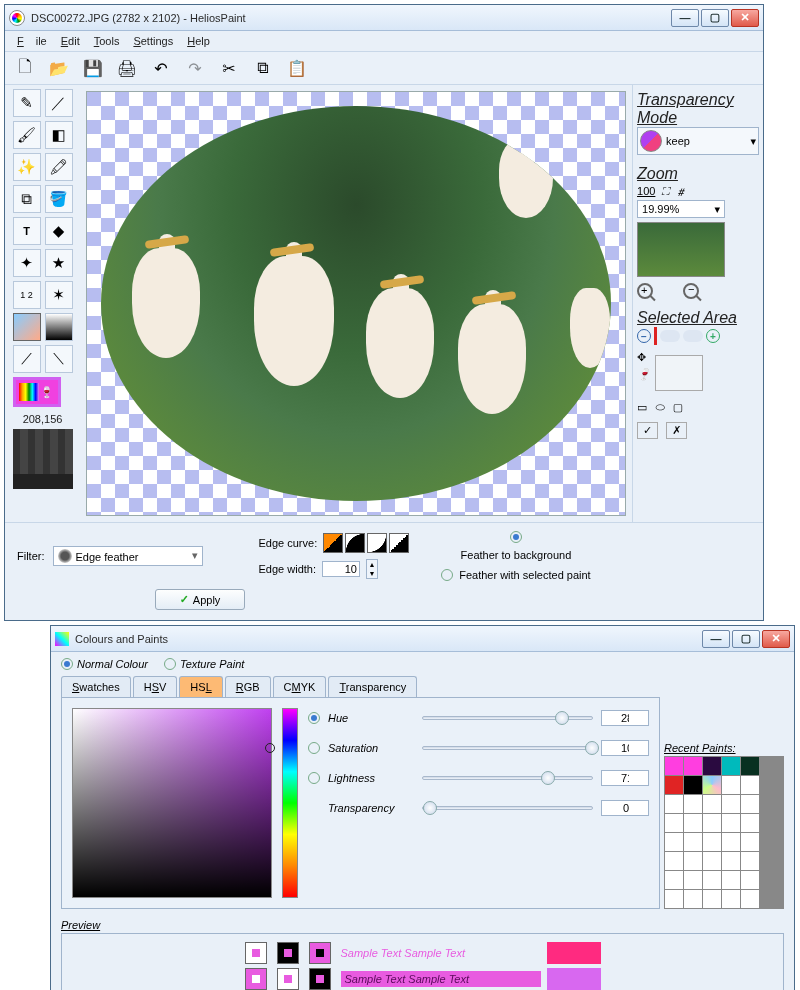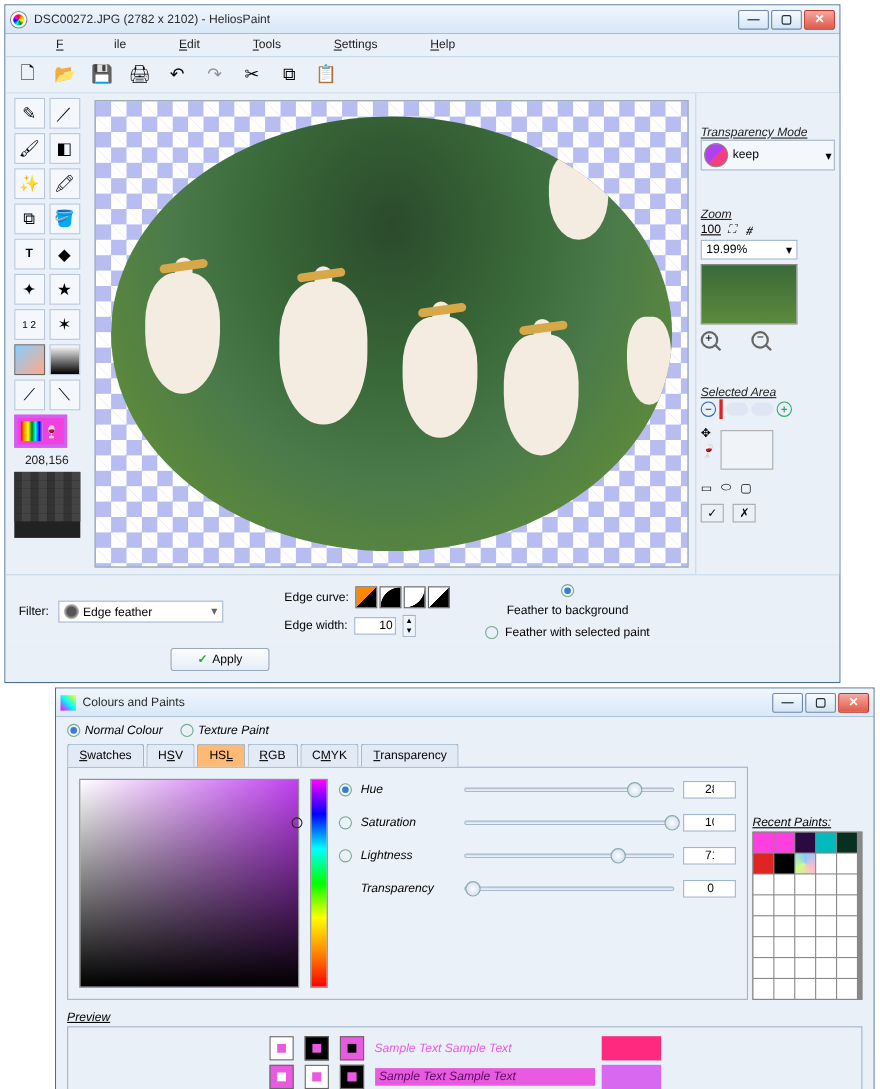--- a/index.html
+++ b/index.html
@@ -8,21 +8,21 @@
 .window { border: 1px solid #4a6b8a; background: linear-gradient(#e9f0f8,#d0dff0); }
 .titlebar { display:flex; align-items:center; height:26px; padding:0 4px; background: linear-gradient(#f0f6fd,#d9e7f7); border-bottom:1px solid #a6bdd8; }
 .titlebar .app-icon { width:16px; height:16px; margin-right:6px; background:#fff; border-radius:50%; border:1px solid #888; position:relative; }
 .titlebar .app-icon::after { content:""; position:absolute; inset:2px; border-radius:50%; background: conic-gradient(red,orange,yellow,green,cyan,blue,magenta,red); }
 .title-text { flex:1; color:#2b2b2b; }
 .winbtns { display:flex; gap:2px; }
 .winbtn { width:28px; height:18px; border:1px solid #6e88a9; border-radius:2px; background:linear-gradient(#f6fbff,#d4e4f6); display:flex; align-items:center; justify-content:center; color:#233; font-weight:bold; }
 .winbtn.close { background:linear-gradient(#f7a8a0,#e05a4a); color:#fff; border-color:#b83424; }
 
 .menubar { display:flex; gap:2px; padding:2px 6px; background:#e9f0f8; color:#222; }
-.menubar span { padding:2px 6px;margin-left:34px; }
+.menubar span { padding:2px 6px; }
 
 .toolbar-main { display:flex; gap:10px; padding:4px 8px; background:#eaf1f9; border-top:1px solid #c8d7e8; border-bottom:1px solid #c8d7e8; }
 .tb-btn { width:24px; height:24px; display:flex; align-items:center; justify-content:center; font-size:16px; }
 
 .workarea { display:flex; background:#e9f0f8; }
 .left-tools { width:80px; padding:4px; display:flex; flex-direction:column; align-items:center; }
 .tool-grid { display:grid; grid-template-columns:28px 28px; gap:4px; }
 .tool { width:28px; height:28px; border:1px solid #b8c8db; background:#f4f8fc; display:flex; align-items:center; justify-content:center; font-size:15px; }
 .tool.big { grid-column:1/-1; width:48px; height:30px; background:linear-gradient(90deg,#f0f,#0ff,#ff0); }
 .coords { margin-top:6px; font-size:11px; color:#222; }
@@ -32,21 +32,21 @@
 
 .canvas-wrap { flex:1; padding:6px; display:flex; flex-direction:column; }
 .canvas { width:540px; height:425px; background-color:#b7bdf0; background-image: linear-gradient(45deg,#fff 25%,transparent 25%,transparent 75%,#fff 75%),linear-gradient(45deg,#fff 25%,transparent 25%,transparent 75%,#fff 75%); background-size:28px 28px; background-position:0 0,14px 14px; border:1px solid #9aa; position:relative; }
 .ellipse { position:absolute; inset:14px; border-radius:50%; overflow:hidden; background: radial-gradient(ellipse at 50% 25%, #2b4a2b 0%, #3a6a3a 35%, #4a7a4a 55%, #5c8a3c 80%); }
 .pelican { position:absolute; width:68px; height:110px; }
 .pelican .body { position:absolute; inset:0; background:#f4ece0; border-radius:40% 40% 50% 50%; }
 .pelican .neck { position:absolute; top:-14px; left:40%; width:16px; height:40px; background:#f4ece0; border-radius:8px; }
 .pelican .beak { position:absolute; top:-10px; left:20%; width:44px; height:8px; background:#d6a848; border-radius:4px; transform:rotate(-8deg); }
 
 .right-panel { width:140px; padding:6px 4px; border-left:1px solid #c8d7e8; background:#e9f0f8; display:flex; flex-direction:column; gap:10px; font-style:italic; }
-.panel-title { font-style:italic; text-decoration:underline; color:#222; font-size:11px;margin-top:24px; }
+.panel-title { font-style:italic; text-decoration:underline; color:#222; font-size:16px; }
 .trans-box { display:flex; align-items:center; gap:4px; border:1px solid #a0b4cc; background:#f4f8fc; padding:2px; }
 .trans-circle { width:22px; height:22px; border-radius:50%; background:linear-gradient(135deg,#b040f0 50%,#f04080 50%); border:1px solid #888; }
 .zoom-input { width:88px; padding:2px 4px; border:1px solid #a0b4cc; background:#fff; font-style:normal; }
 .zoom-preview { width:88px; height:55px; border:1px solid #888; background:linear-gradient(#3a6a3a,#5c8a3c); margin-top:4px; }
 .zoom-icons { display:flex; gap:6px; margin-top:2px; }
 .mag { width:16px; height:16px; border:2px solid #666; border-radius:50%; position:relative; }
 .mag::after{content:"";position:absolute;width:7px;height:2px;background:#666;transform:rotate(45deg);bottom:-2px;right:-5px;}
 .mag.plus::before{content:"+";position:absolute;left:2px;top:-1px;font-size:11px;font-style:normal;}
 .mag.minus::before{content:"−";position:absolute;left:3px;top:-2px;font-size:11px;font-style:normal;}
 
@@ -82,21 +82,21 @@
 .grad-box .cursor { position:absolute; right:-4px; top:34px; width:10px; height:10px; border:1px solid #222; border-radius:50%; }
 .hue-strip { width:16px; height:190px; background:linear-gradient(to bottom,#f0f,#00f,#0ff,#0f0,#ff0,#f80,#f00); border:1px solid #888; }
 .sliders { flex:1; display:flex; flex-direction:column; gap:14px; padding-top:2px; }
 .slider-row { display:flex; align-items:center; gap:8px; font-style:italic; }
 .slider-row .radio { font-style:normal; }
 .slider-label { width:86px; }
 .track { flex:1; height:4px; background:linear-gradient(#cfd8e6,#eef4fb); border:1px solid #a8b8cc; border-radius:2px; position:relative; }
 .thumb { position:absolute; top:-6px; width:14px; height:14px; border-radius:50%; background:radial-gradient(#fdfefe,#c8d6ea); border:1px solid #8aa; }
 .val-input { width:48px; border:1px solid #a0b4cc; padding:1px 19px; text-align:right; font-style:normal; }
 
-.recent-col { width:100px; }
+.recent-col { width:120px; }
 .recent-title { text-decoration:underline; font-style:italic; }
 .recent-grid { display:grid; grid-template-columns:repeat(5,18px); grid-auto-rows:18px; gap:1px; border:1px solid #888; background:#888; margin-top:2px; }
 .recent-grid div { background:#fff; }
 
 .preview-title { margin-top:10px; text-decoration:underline; font-style:italic; }
 .preview-box { border:1px solid #a0b4cc; padding:8px 10px; margin-top:2px; }
 .preview-grid { display:grid; grid-template-columns:repeat(3,26px) 200px 54px; grid-auto-rows:22px; gap:4px 6px; align-items:center; justify-content:center; }
 .sw { width:22px; height:22px; border:1px solid #666; display:flex; align-items:center; justify-content:center; }
 .sw .dot { width:8px; height:8px; }
 .sample-text { font-style:italic; }

